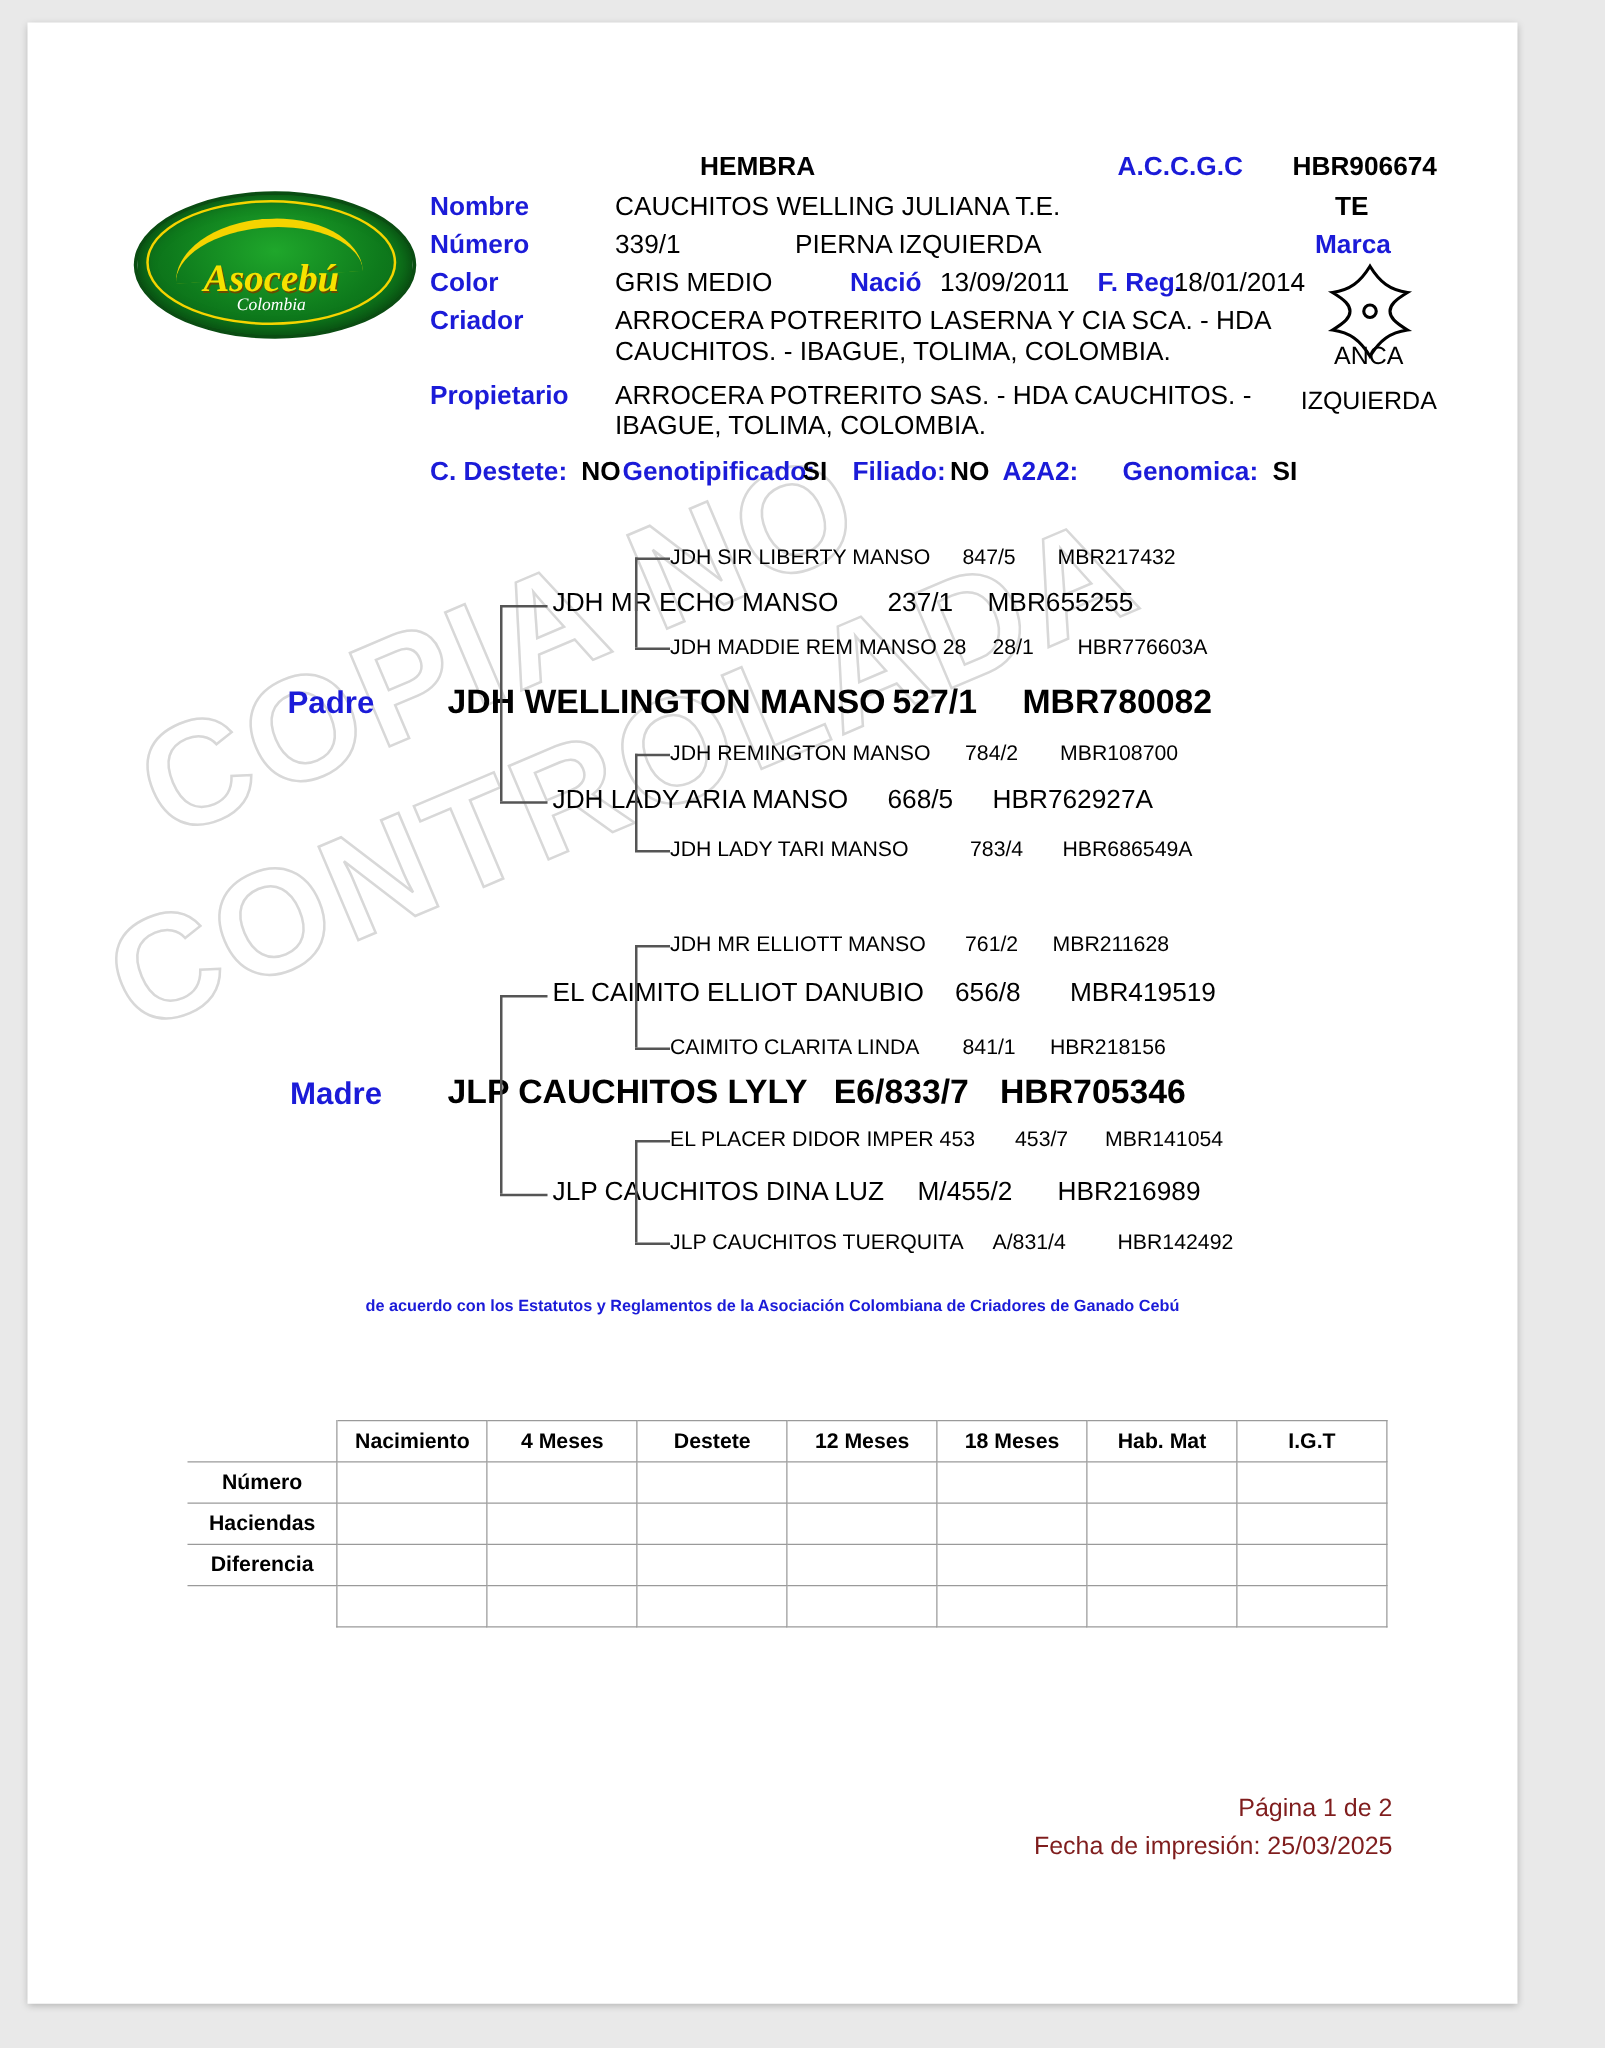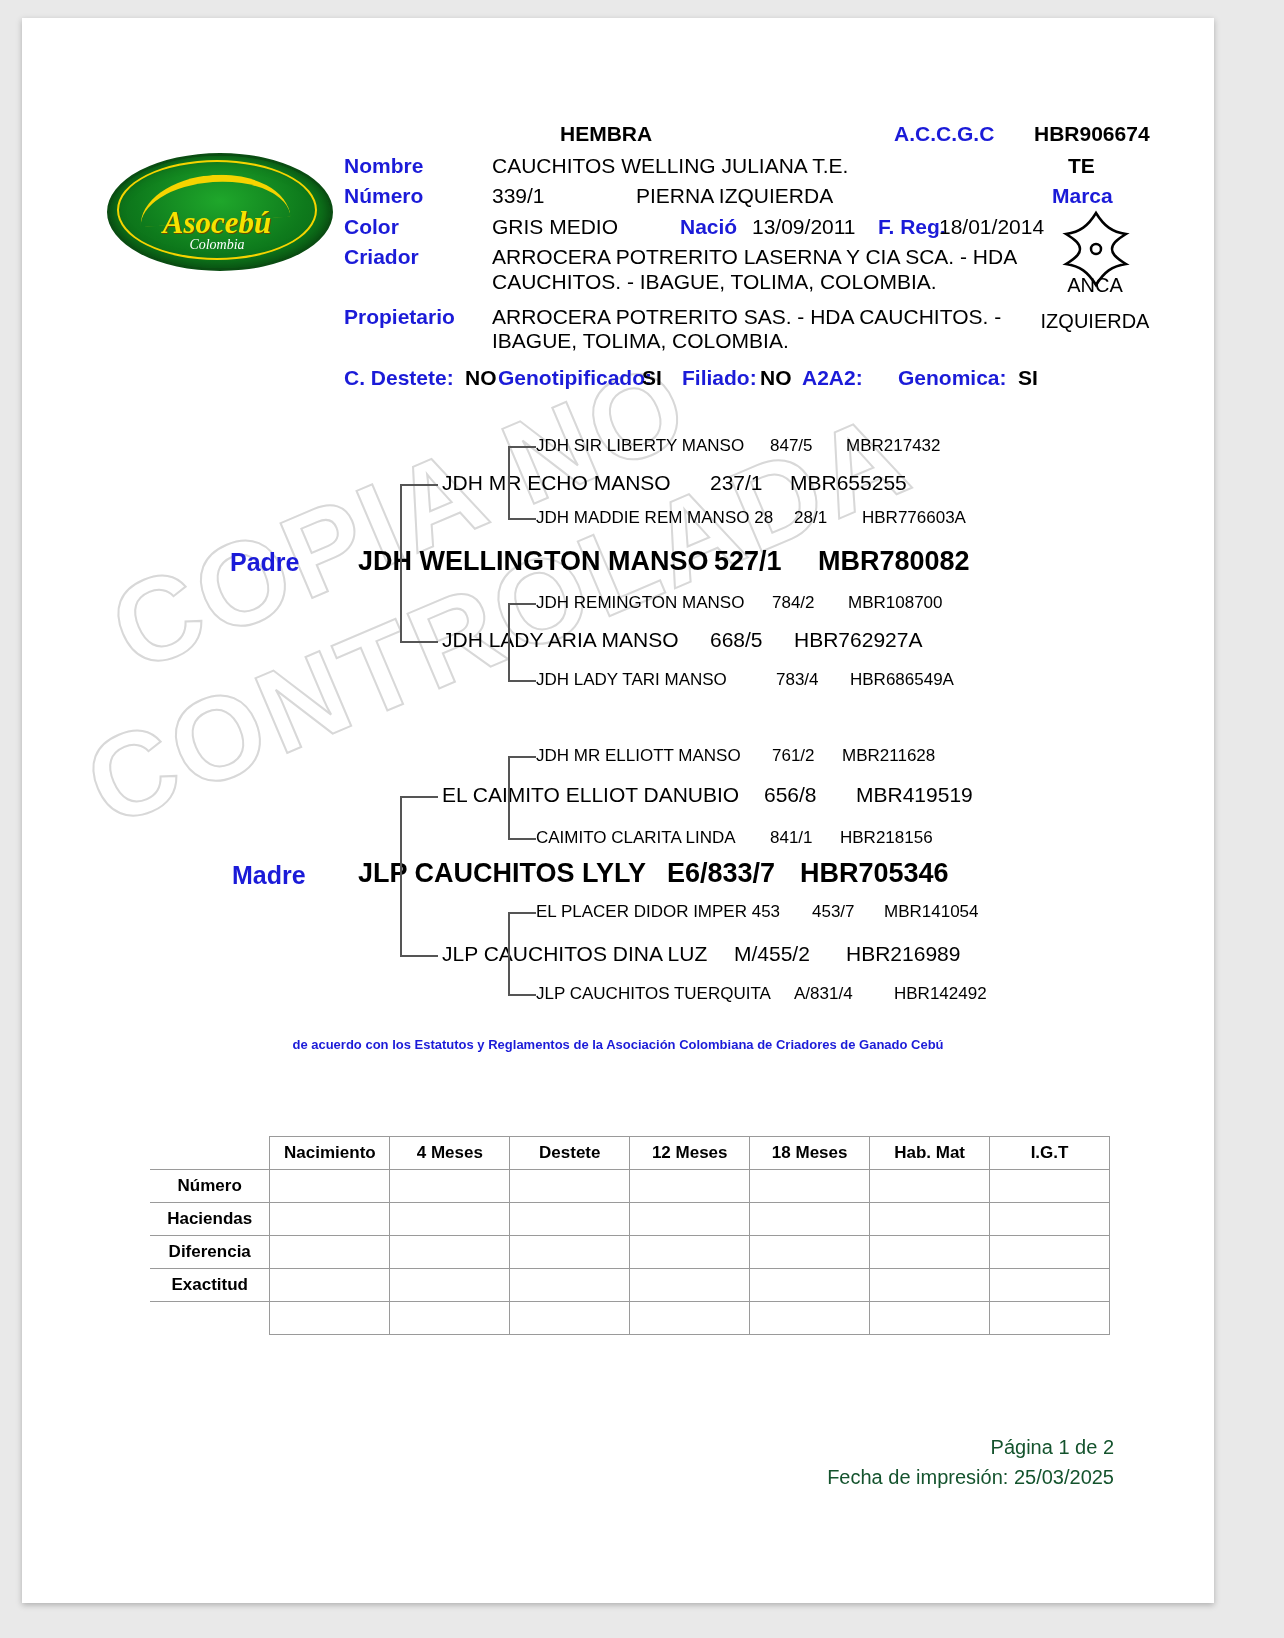--- a/index.html
+++ b/index.html
@@ -211,21 +211,21 @@
     border-left: none;
   }
   table.eval .blank { border: 1px solid #9a9a9a; }
   .hdr-blank { border-left: none !important; border-top: none !important; border-bottom: 1px solid #9a9a9a; }
 
   
   .footer {
     position: absolute;
     right: 100px;
     text-align: right;
-    color: #14532d;
+    color: #7f1d1d;
     font-size: 20px;
   }
 </style>
 </head>
 <body>
 
 <div class="page">
   <div class="sheet">
 
     <div class="watermark">
@@ -427,30 +427,20 @@
             <td class="rowhead">Diferencia</td>
             <td class="blank"></td>
             <td class="blank"></td>
             <td class="blank"></td>
             <td class="blank"></td>
             <td class="blank"></td>
             <td class="blank"></td>
             <td class="blank"></td>
           </tr>
           <tr>
-            <td class="rowhead">Exactitud</td>
-            <td class="blank"></td>
-            <td class="blank"></td>
-            <td class="blank"></td>
-            <td class="blank"></td>
-            <td class="blank"></td>
-            <td class="blank"></td>
-            <td class="blank"></td>
-          </tr>
-          <tr>
             <td class="rowhead" style="border:none;"></td>
             <td class="blank"></td>
             <td class="blank"></td>
             <td class="blank"></td>
             <td class="blank"></td>
             <td class="blank"></td>
             <td class="blank"></td>
             <td class="blank"></td>
           </tr>
         </tbody>

